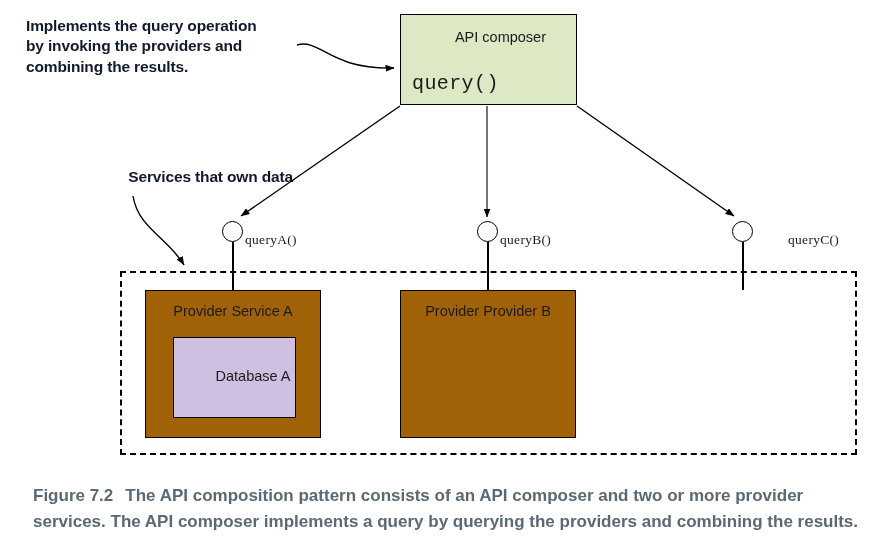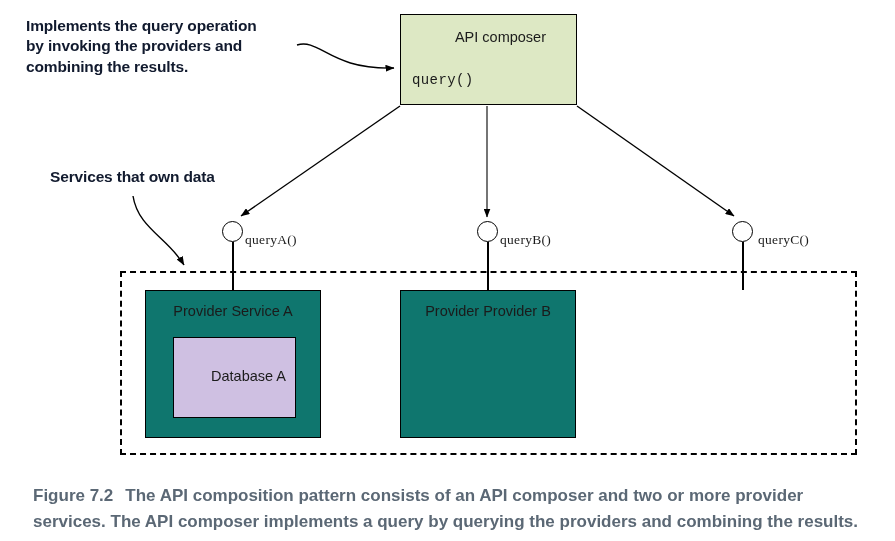--- a/index.html
+++ b/index.html
@@ -26,23 +26,24 @@
     color: #111a2e;
     letter-spacing: -0.15px;
     white-space: pre-line;
   }
   #annotation-composer {
     left: 26px;
     top: 16px;
     width: 270px;
   }
   #annotation-services {
-    left: 50px;
+    left: 33px;
     top: 167px;
     width: 260px;
+    text-align: right;
   }
 
   
   #api-composer-box {
     position: absolute;
     left: 400px;
     top: 14px;
     width: 177px;
     height: 91px;
     background: #dde8c4;
@@ -58,21 +59,21 @@
     font-family: "Liberation Sans", sans-serif;
     font-size: 14.5px;
     color: #1b1b1b;
     padding-left: 24px;
   }
   #api-composer-operation {
     position: absolute;
     left: 11px;
     top: 57px;
     font-family: "Liberation Mono", monospace;
-    font-size: 14px;
+    font-size: 20px;
     color: #1b1b1b;
     letter-spacing: 0.4px;
   }
 
   
   #services-boundary {
     position: absolute;
     left: 120px;
     top: 271px;
     width: 737px;
@@ -80,21 +81,21 @@
     border: 2px dashed #000000;
     box-sizing: border-box;
   }
 
   
   .service-box {
     position: absolute;
     top: 290px;
     width: 176px;
     height: 148px;
-    background: #0f766e;
+    background: #a16207;
     border: 1.4px solid #000000;
     box-sizing: border-box;
   }
   #service-box-a { left: 145px; }
   #service-box-b { left: 400px; }
   #service-box-c { left: 655px; }
 
   .service-title {
     position: absolute;
     left: 0;
@@ -113,21 +114,21 @@
     height: 81px;
     background: #cfc0e2;
     border: 1.4px solid #000000;
     box-sizing: border-box;
   }
   .database-label {
     position: absolute;
     left: 0;
     right: 0;
     top: 30px;
-    text-align: left;
+    text-align: center;
     font-family: "Liberation Sans", sans-serif;
     font-size: 14.5px;
     color: #1b1b1b;
     padding-left: 37px;
   }
 
   
   .interface-circle {
     position: absolute;
     width: 21px;
@@ -157,21 +158,21 @@
     position: absolute;
     top: 232px;
     font-family: Liberation Serif, serif;
     font-size: 13.5px;
     color: #1b1b1b;
     letter-spacing: 0.3px;
     white-space: nowrap;
   }
   #interface-label-a { left: 245px; }
   #interface-label-b { left: 500px; }
-  #interface-label-c { left: 758px; }
+  #interface-label-c { left: 788px; }
 
   
   #arrow-layer {
     position: absolute;
     left: 0;
     top: 0;
     width: 895px;
     height: 541px;
     pointer-events: none;
   }

